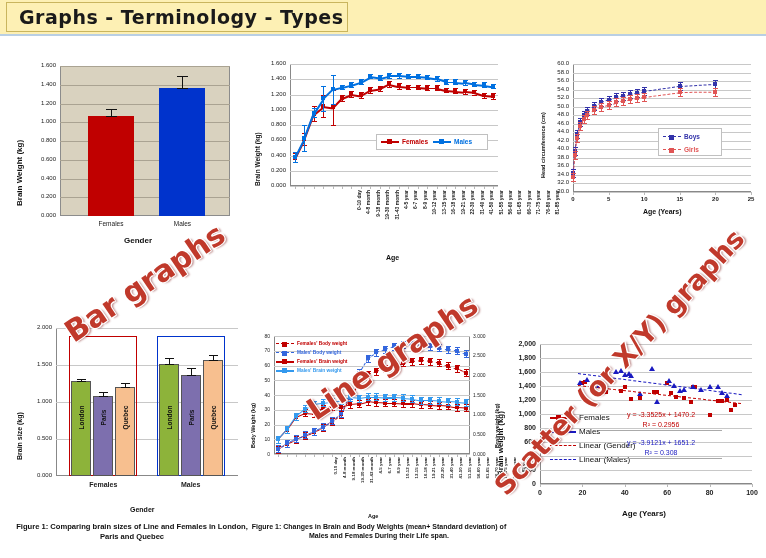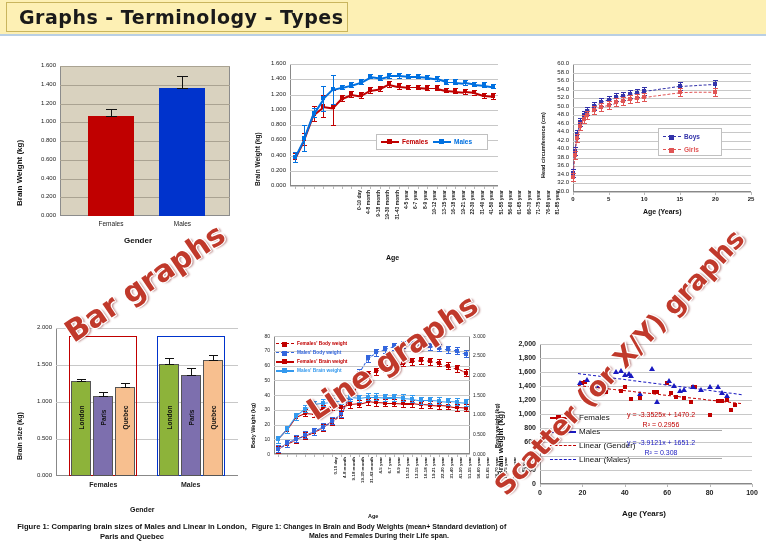--- a/index.html
+++ b/index.html
@@ -722,21 +722,21 @@
       <div class="errbar" style="left:200.68px;top:35.379999999999995px;height:4.4399999999999995px;"></div>
       <div class="errcap" style="left:196.68px;top:35.379999999999995px;width:9px;"></div>
       <div class="errcap" style="left:196.68px;top:39.81999999999999px;width:9px;"></div>
       <div class="gbar-label" style="left:178.68px;top:94px;width:44px;text-align:center;">Quebec</div>
     </div>
   <div id="c4-grouplabels">
       <div class="tick" style="left:61.31999999999999px;top:161px;width:60px;text-align:center;font-size:7px;font-weight:bold;">Females</div>
       <div class="tick" style="left:148.68px;top:161px;width:60px;text-align:center;font-size:7px;font-weight:bold;">Males</div>
     </div>
   <div class="axis-title" style="left:118px;top:186px;">Gender</div>
-  <div class="caption" style="left:0;top:202px;width:240px;">Figure 1: Comparing  brain sizes of Males and Linear in London,  Paris and Quebec</div>
+  <div class="caption" style="left:0;top:202px;width:240px;">Figure 1: Comparing  brain sizes of Line and Females in London,  Paris and Quebec</div>
 </div>
 
 <div class="panel" id="p5" style="left:248px;top:330px;width:262px;height:225px;">
   <div class="axis-title vert" style="left:2px;top:118px;font-size:5.5px;">Body Weight (kg)</div>
   <div class="axis-title vert" style="left:246px;top:118px;font-size:5.5px;">Brain weight (kg)</div>
   <div class="plot" id="c5-plotarea" style="left:26px;top:6px;width:196px;height:118px;border-left:1px solid #888;border-right:1px solid #888;border-bottom:1px solid #888;"></div>
   <div id="c5-grid">
       <div class="gline" style="left:26px;top:6px;width:196px;"></div>
       <div class="gline" style="left:26px;top:20.75px;width:196px;"></div>
       <div class="gline" style="left:26px;top:35.5px;width:196px;"></div>

